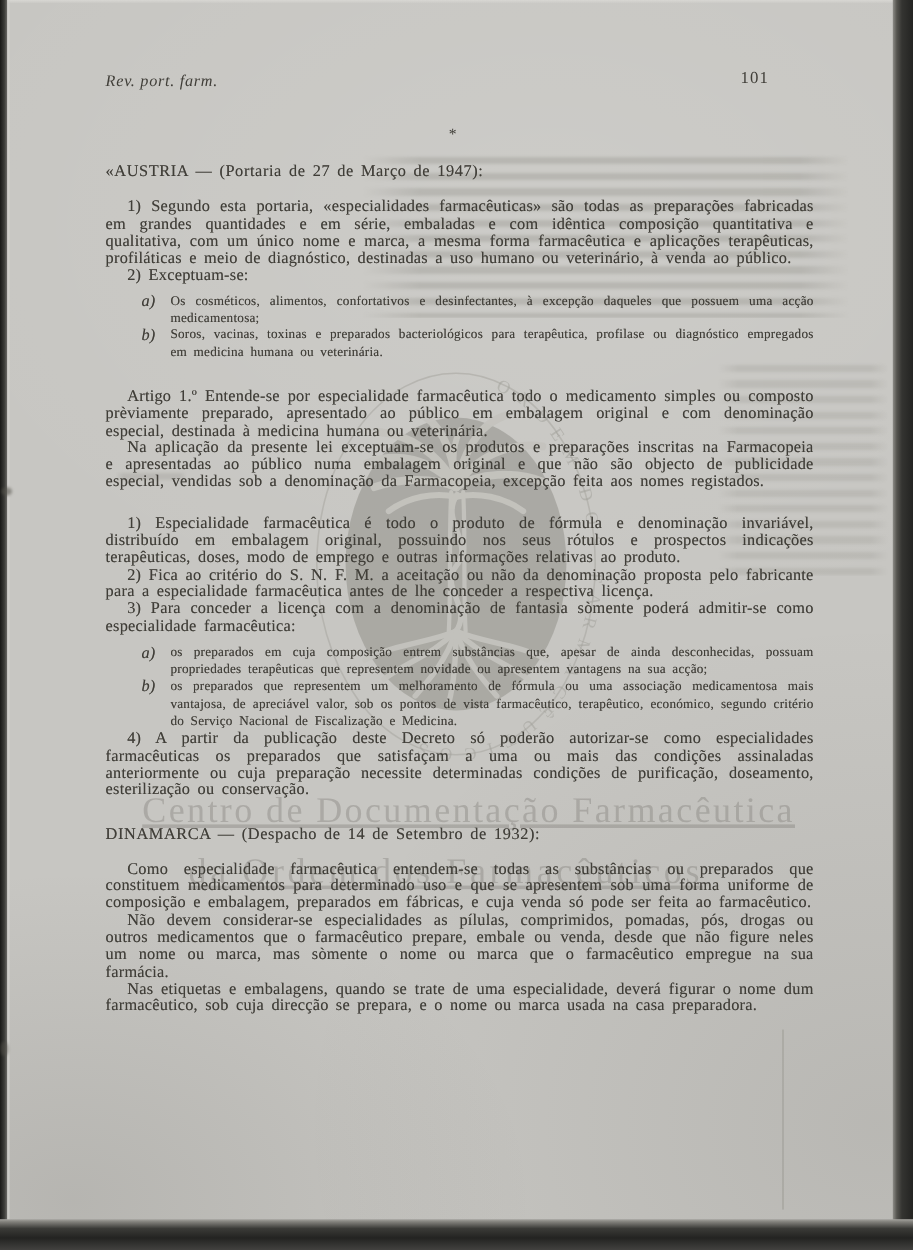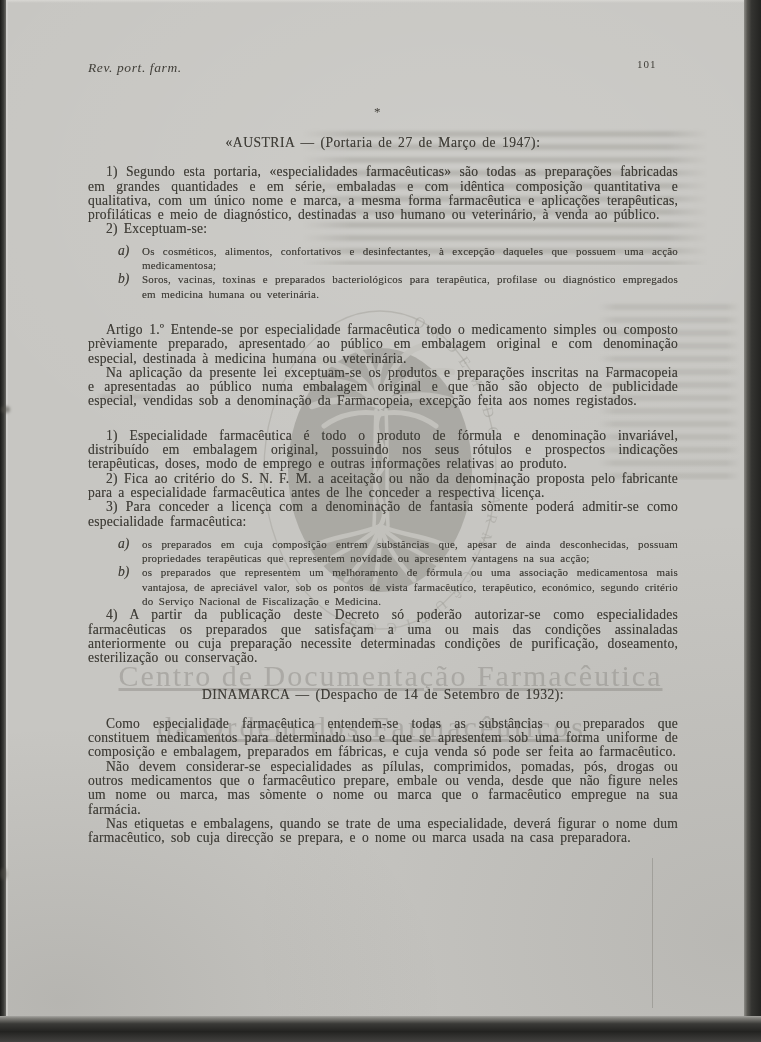--- a/index.html
+++ b/index.html
@@ -46,29 +46,29 @@
   .wm-text{position:absolute;z-index:1;white-space:nowrap;
     font-family:"Liberation Serif","DejaVu Serif",serif;
     color:rgba(122,120,114,.36);text-decoration:underline;}
   .wm-line1{top:659px;left:50%;transform:translateX(calc(-50% + 10px));
     font-size:30px;letter-spacing:2px;}
   .wm-line2{top:710px;left:50%;transform:translateX(calc(-50% - 9px));
     font-size:30px;letter-spacing:3px;}
   
   .header{position:absolute;z-index:3;top:60px;left:88px;right:90px;height:18px;}
   .journal-title{position:absolute;left:0;top:0;font-style:italic;font-size:13.5px;letter-spacing:.6px;}
-  .page-number{position:absolute;left:549px;top:-2px;font-size:11px;letter-spacing:1px;}
+  .page-number{position:absolute;left:529px;top:-2px;font-size:14px;letter-spacing:1px;}
   .separator{position:absolute;z-index:3;top:104px;left:374px;font-size:13px;}
   .content{position:absolute;z-index:3;left:88px;top:136px;width:590px;}
   .heading{font-size:13.6px;line-height:14.3px;letter-spacing:.5px;margin:0 0 15px 0;
     word-spacing:2px;}
   .para{font-size:13.6px;line-height:14.3px;text-align:justify;text-indent:18px;margin:0;
     word-spacing:2.5px;letter-spacing:.2px;
     text-shadow:0 0 .4px rgba(64,62,56,.55);}
-  .heading{text-shadow:0 0 .4px rgba(64,62,56,.55);text-align:center;}
+  .heading{text-shadow:0 0 .4px rgba(64,62,56,.55);}
   .list{margin:7px 0 0 30px;}
   .list-item{display:flex;}
   .li-label{flex:0 0 24px;font-size:13.6px;line-height:14.3px;font-style:italic;
     text-shadow:0 0 .4px rgba(64,62,56,.55);}
   .li-text{flex:1;font-size:11px;line-height:14.3px;text-align:justify;
     word-spacing:2.5px;letter-spacing:.2px;text-shadow:0 0 .4px rgba(64,62,56,.55);}
   .sec-belgica{margin-top:22px;}
   .sec-brasil{margin-top:20px;}
   .sec-brasil .list{margin-top:8px;}
   .para-last{}

